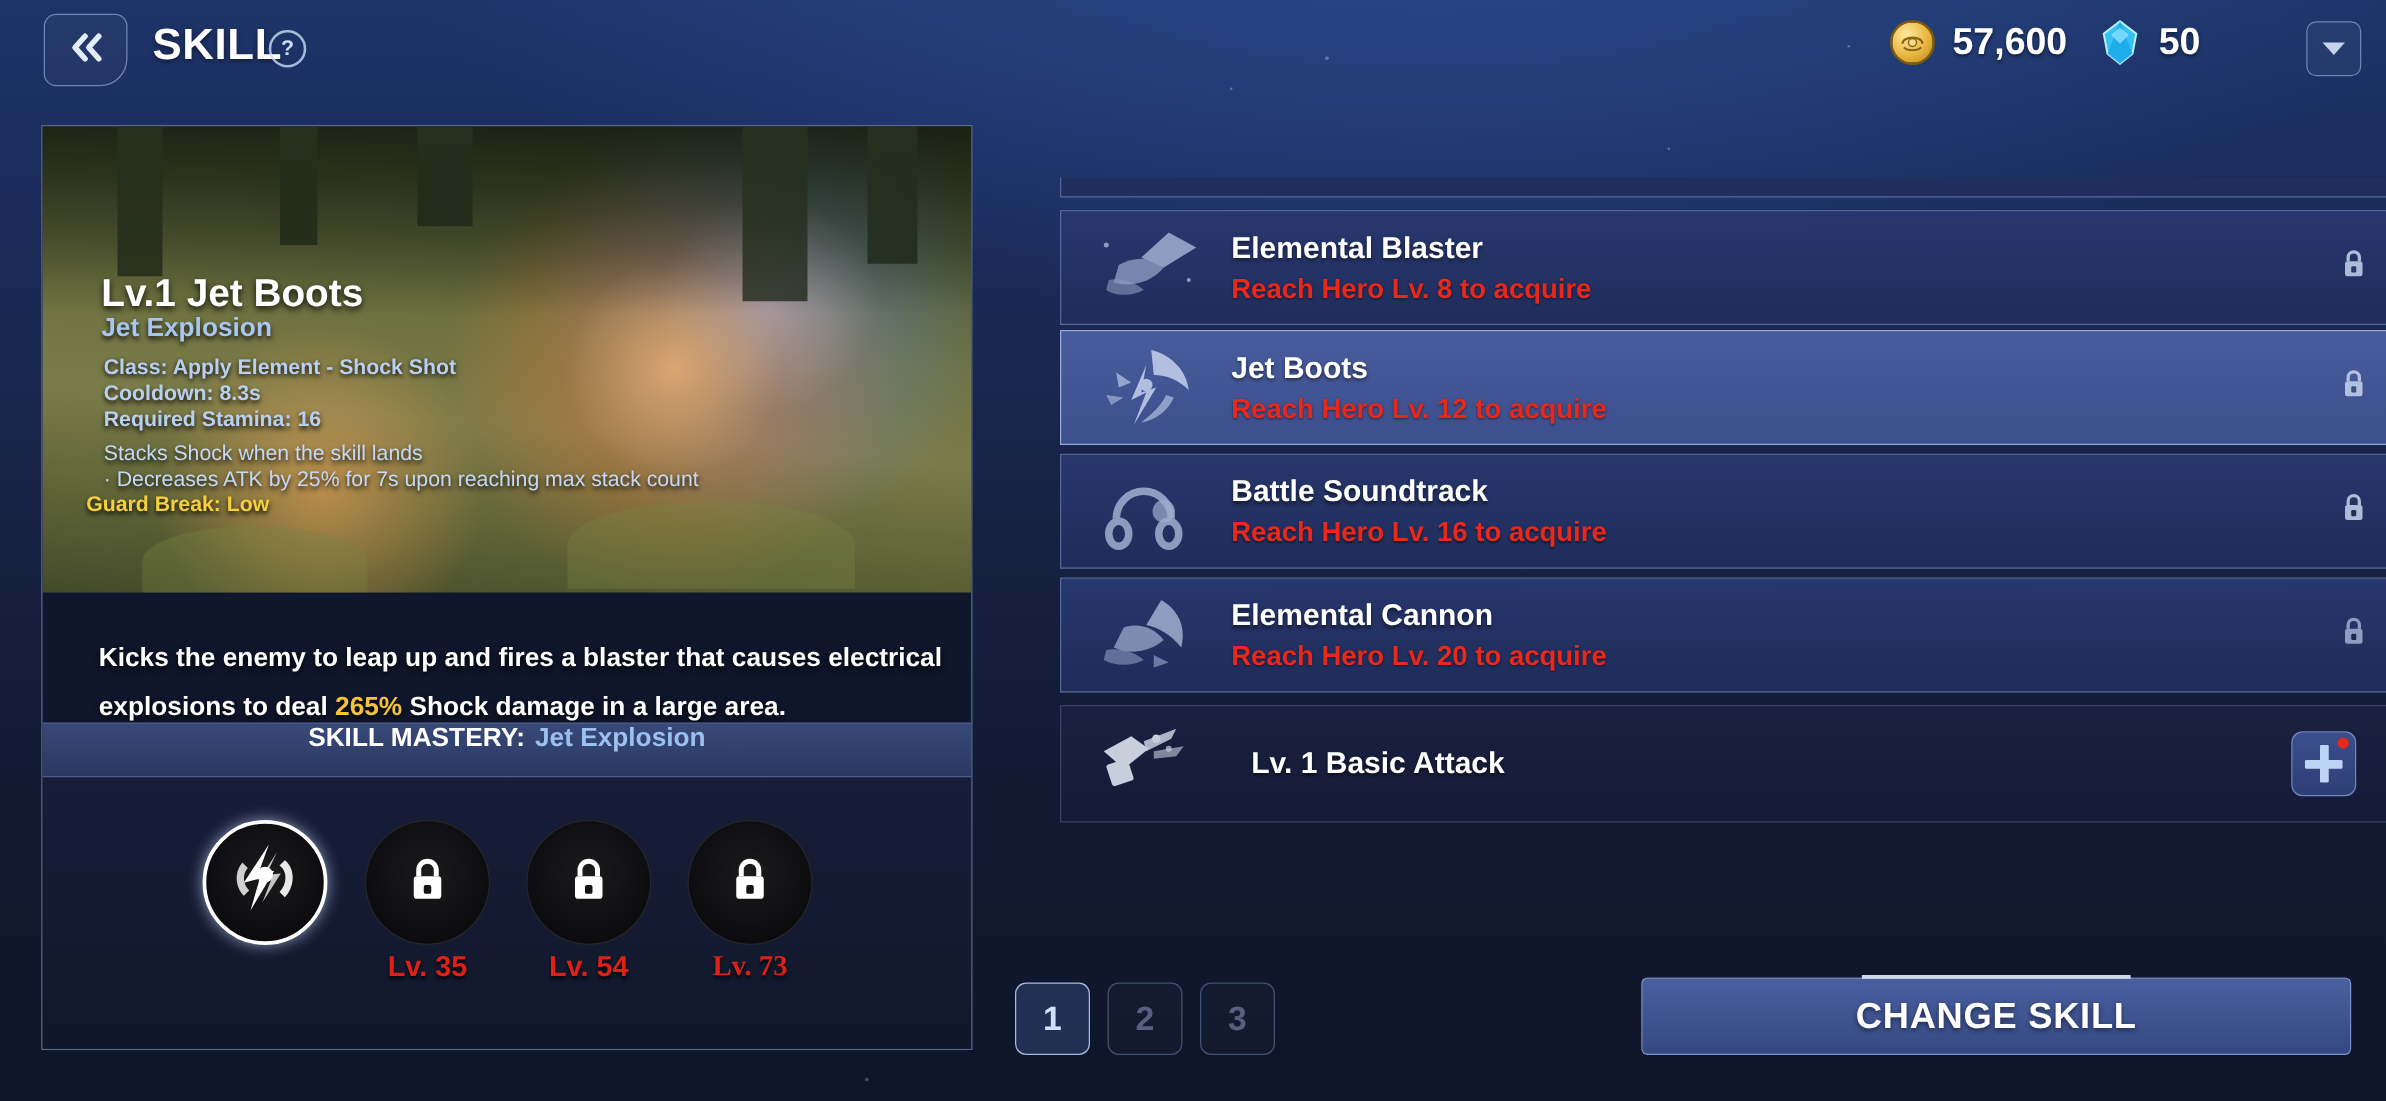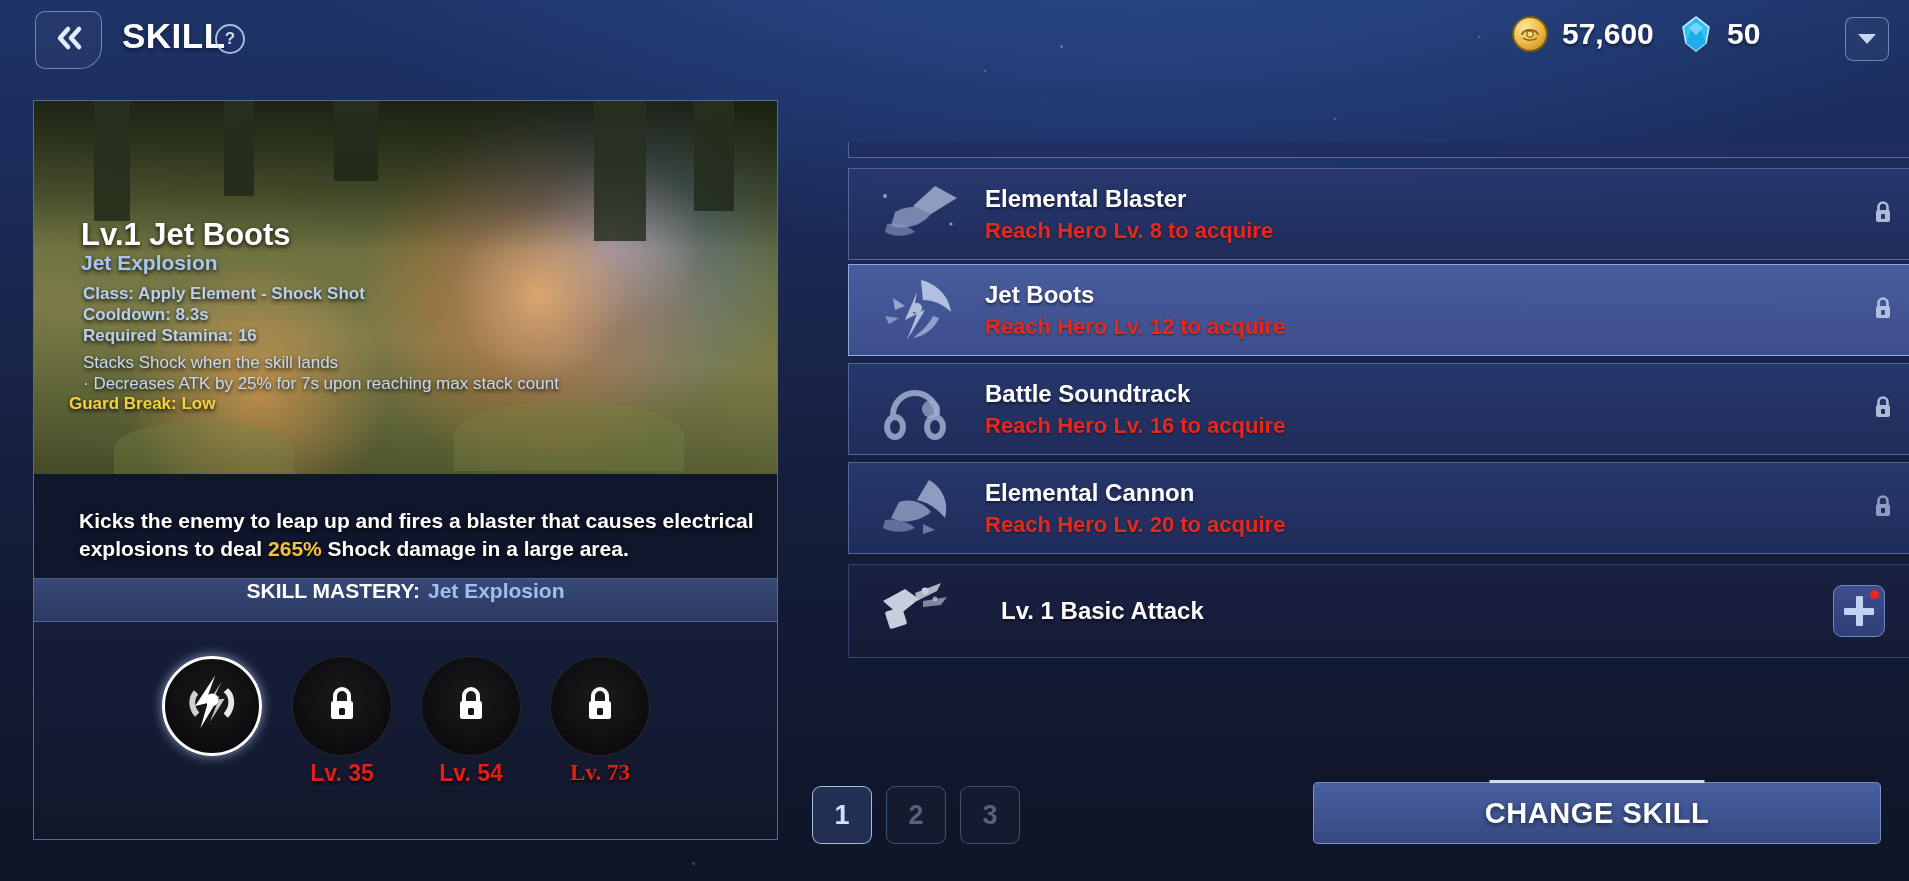--- a/index.html
+++ b/index.html
@@ -122,21 +122,21 @@
     text-shadow:0 2px 4px rgba(0,0,0,.9); white-space:nowrap;
   }
   .guard-break {
     position:absolute; left:35px; top:293px;
     font-size:17px; font-weight:bold; color:#f4d03f;
     text-shadow:0 2px 4px rgba(0,0,0,.9);
   }
 
   .skill-desc {
     position:absolute; left:45px; top:406px; width:718px;
-    font-size:21px; font-weight:bold; color:#ffffff; line-height:28px;
+    font-size:21px; font-weight:bold; color:#ffffff; line-height:39px;
     text-shadow:0 2px 5px rgba(0,0,0,.9);
   }
   .skill-desc .pct { color:#f5c33b; }
 
   .mastery-bar {
     position:absolute; left:0; top:477px; width:743px; height:44px;
     background: linear-gradient(180deg, rgba(58,76,124,.95), rgba(44,58,100,.95));
     border-top:1px solid rgba(140,168,220,.35);
     border-bottom:1px solid rgba(140,168,220,.35);
     display:flex; justify-content:center;

